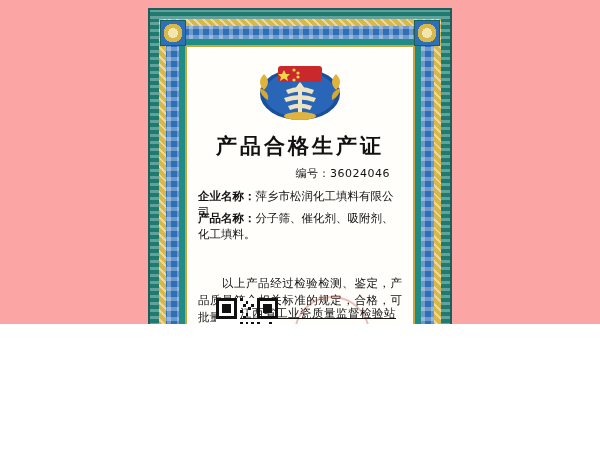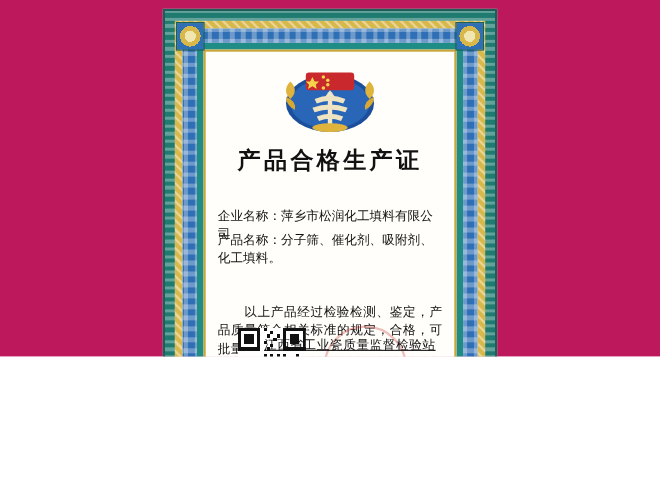--- a/index.html
+++ b/index.html
@@ -8,21 +8,21 @@
     width: 600px;
     height: 450px;
     background: #ffffff;
     font-family: "DejaVu Sans", "Liberation Sans", sans-serif;
   }
 
   .page {
     position: relative;
     width: 600px;
     height: 324px;
-    background: #be185d;
+    background: #fca5a5;
     overflow: hidden;
   }
 
   
   .cert {
     position: absolute;
     left: 148px;
     top: 8px;
     width: 304px;
     height: 434px;
@@ -159,21 +159,21 @@
 
   .row {
     position: absolute;
     left: 10px;
     right: 10px;
     font-size: 11.5px;
     color: #111111;
     line-height: 16px;
   }
   .row .label {
-    font-weight: normal;
+    font-weight: bold;
   }
   .row.company { top: 140px; }
   .row.product { top: 162px; }
 
   .statement {
     position: absolute;
     left: 10px;
     right: 10px;
     top: 186px;
     font-size: 11.5px;
@@ -268,20 +268,23 @@
         <rect x="44" y="24" width="4" height="30" fill="#f0e6c8"></rect>
         <path d="M46 22 L40 30 L52 30 Z" fill="#f0e6c8"></path>
         <path d="M32 30 Q46 24 60 30 L58 34 Q46 29 34 34 Z" fill="#efe4c2"></path>
         <path d="M30 38 Q46 32 62 38 L60 42 Q46 37 32 42 Z" fill="#efe4c2"></path>
         <path d="M34 46 Q46 41 58 46 L56 50 Q46 46 36 50 Z" fill="#efe4c2"></path>
         <ellipse cx="46" cy="56" rx="16" ry="4" fill="#e0b43c"></ellipse>
       </svg>
 
       <div class="title">产品合格生产证</div>
 
+      <div class="code-line">
+        <span>编号：</span><span>36024046</span>
+      </div>
 
       <div class="row company">
         <span class="label">企业名称：</span><span>萍乡市松润化工填料有限公司</span>
       </div>
 
       <div class="row product">
         <span class="label">产品名称：</span><span>分子筛、催化剂、吸附剂、化工填料。</span>
       </div>
 
       <div class="statement">以上产品经过检验检测、鉴定，产品质量符合相关标准的规定，合格，可批量生产。</div>

